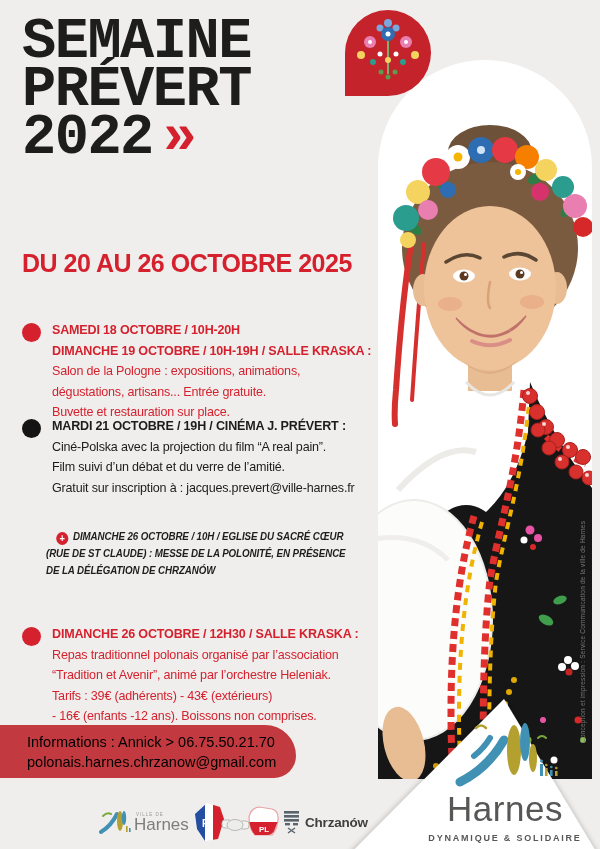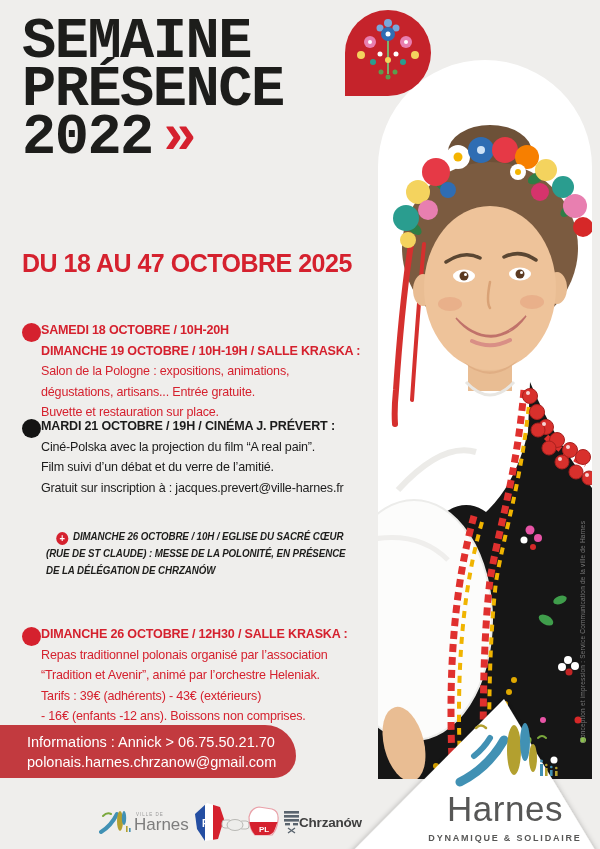--- a/index.html
+++ b/index.html
@@ -25,21 +25,21 @@
     font-family:Liberation Mono, monospace; font-weight:bold;
     font-size:57px; line-height:48px; letter-spacing:-1.5px; color:#1d1d1b;
   }
   .title .chev{ color:#d5212e; margin-left:10px; letter-spacing:-4px; }
   .date-range{
     position:absolute; left:22px; top:249px;
     font-size:25px; font-weight:bold; color:#d5212e; letter-spacing:-0.5px;
     font-family:"Liberation Sans",sans-serif;
   }
   
-  .event{ position:absolute; left:22px; display:flex; }
+  .event{ position:absolute; left:22px; display:flex; gap:11px; }
   .bullet{ width:19px; height:19px; border-radius:50%; flex:none; margin-top:3px; }
   .bullet.red{ background:#d5212e; }
   .bullet.black{ background:#141414; }
   .etext{
     font-size:13.5px; line-height:20.5px; letter-spacing:-0.2px;
     transform:scaleX(.93); transform-origin:0 0; white-space:nowrap;
   }
   .etext.red{ color:#d5212e; }
   .etext.black{ color:#1c1c1c; }
   .etext .hline{ font-weight:bold; }
@@ -54,30 +54,30 @@
   .plus-badge{
     display:inline-block; width:13px; height:13px; border-radius:50%;
     background:#d5212e; color:#fff; font-style:normal; font-weight:bold;
     font-size:10px; line-height:13px; text-align:center; vertical-align:-2px;
     margin-right:5px;
   }
   
   .footer-bar{
     position:absolute; left:0; top:725px; width:296px; height:53px;
     background:#c23a3f; border-radius:0 42px 30px 0;
-    color:#ffffff; font-size:14.5px; line-height:20px;
+    color:#000000; font-size:14.5px; line-height:20px;
     padding:7px 0 0 27px;
   }
   
   .h-small{ position:absolute; left:99px; top:804px; display:flex; align-items:center; gap:3px; }
   .h-small-text{ display:flex; flex-direction:column; color:#7d7d7d; }
   .h-small-pre{ font-size:4.5px; letter-spacing:1px; color:#9a9a9a; margin-left:2px; }
   .h-small-name{ font-size:17px; line-height:15px; color:#7d7d7d; }
   .flags{ position:absolute; left:193px; top:800px; }
-  .chrz{ position:absolute; left:284px; top:810px; display:flex; align-items:center; gap:0; }
+  .chrz{ position:absolute; left:284px; top:810px; display:flex; align-items:center; gap:6px; }
   .chrz-label{ font-size:13.5px; font-weight:bold; color:#3f3f3f; letter-spacing:-0.2px; }
   
   .triangle-svg{ position:absolute; left:340px; top:688px; width:260px; height:161px; }
   .hlogo-icon{ position:absolute; left:452px; top:712px; }
   .hlogo-name{
     position:absolute; left:405px; top:789px; width:200px; text-align:center;
     font-size:35px; color:#575756; letter-spacing:0.5px;
   }
   .hlogo-tag{
     position:absolute; left:405px; top:833px; width:200px; text-align:center;
@@ -239,27 +239,27 @@
         <circle cx="51" cy="44" r="2.5" fill="#ffffff"></circle>
       <circle cx="43" cy="50" r="3" fill="#f4d35e"></circle>
       <circle cx="36" cy="62" r="2.5" fill="#5d9c4e"></circle>
         <circle cx="50" cy="62" r="2.5" fill="#5d9c4e"></circle>
       <circle cx="43" cy="67" r="2.5" fill="#5d9c4e"></circle>
     </svg>
   </div>
 
   <div class="title">
     <div>SEMAINE</div>
-    <div>PRÉSENCE</div>
+    <div>PRÉVERT</div>
     <div>
       <span>2022</span><span class="chev">»</span>
     </div>
   </div>
 
-  <div class="date-range">DU 18 AU 47 OCTOBRE 2025</div>
+  <div class="date-range">DU 20 AU 26 OCTOBRE 2025</div>
 
   <div class="event e1">
     <div class="bullet red"></div>
     <div class="etext red">
       <div class="hline">SAMEDI 18 OCTOBRE / 10H-20H</div>
       <div class="hline">DIMANCHE 19 OCTOBRE / 10H-19H / SALLE KRASKA :</div>
       <div>Salon de la Pologne : expositions, animations,</div>
       <div>dégustations, artisans... Entrée gratuite.</div>
       <div>Buvette et restauration sur place.</div>
     </div>

